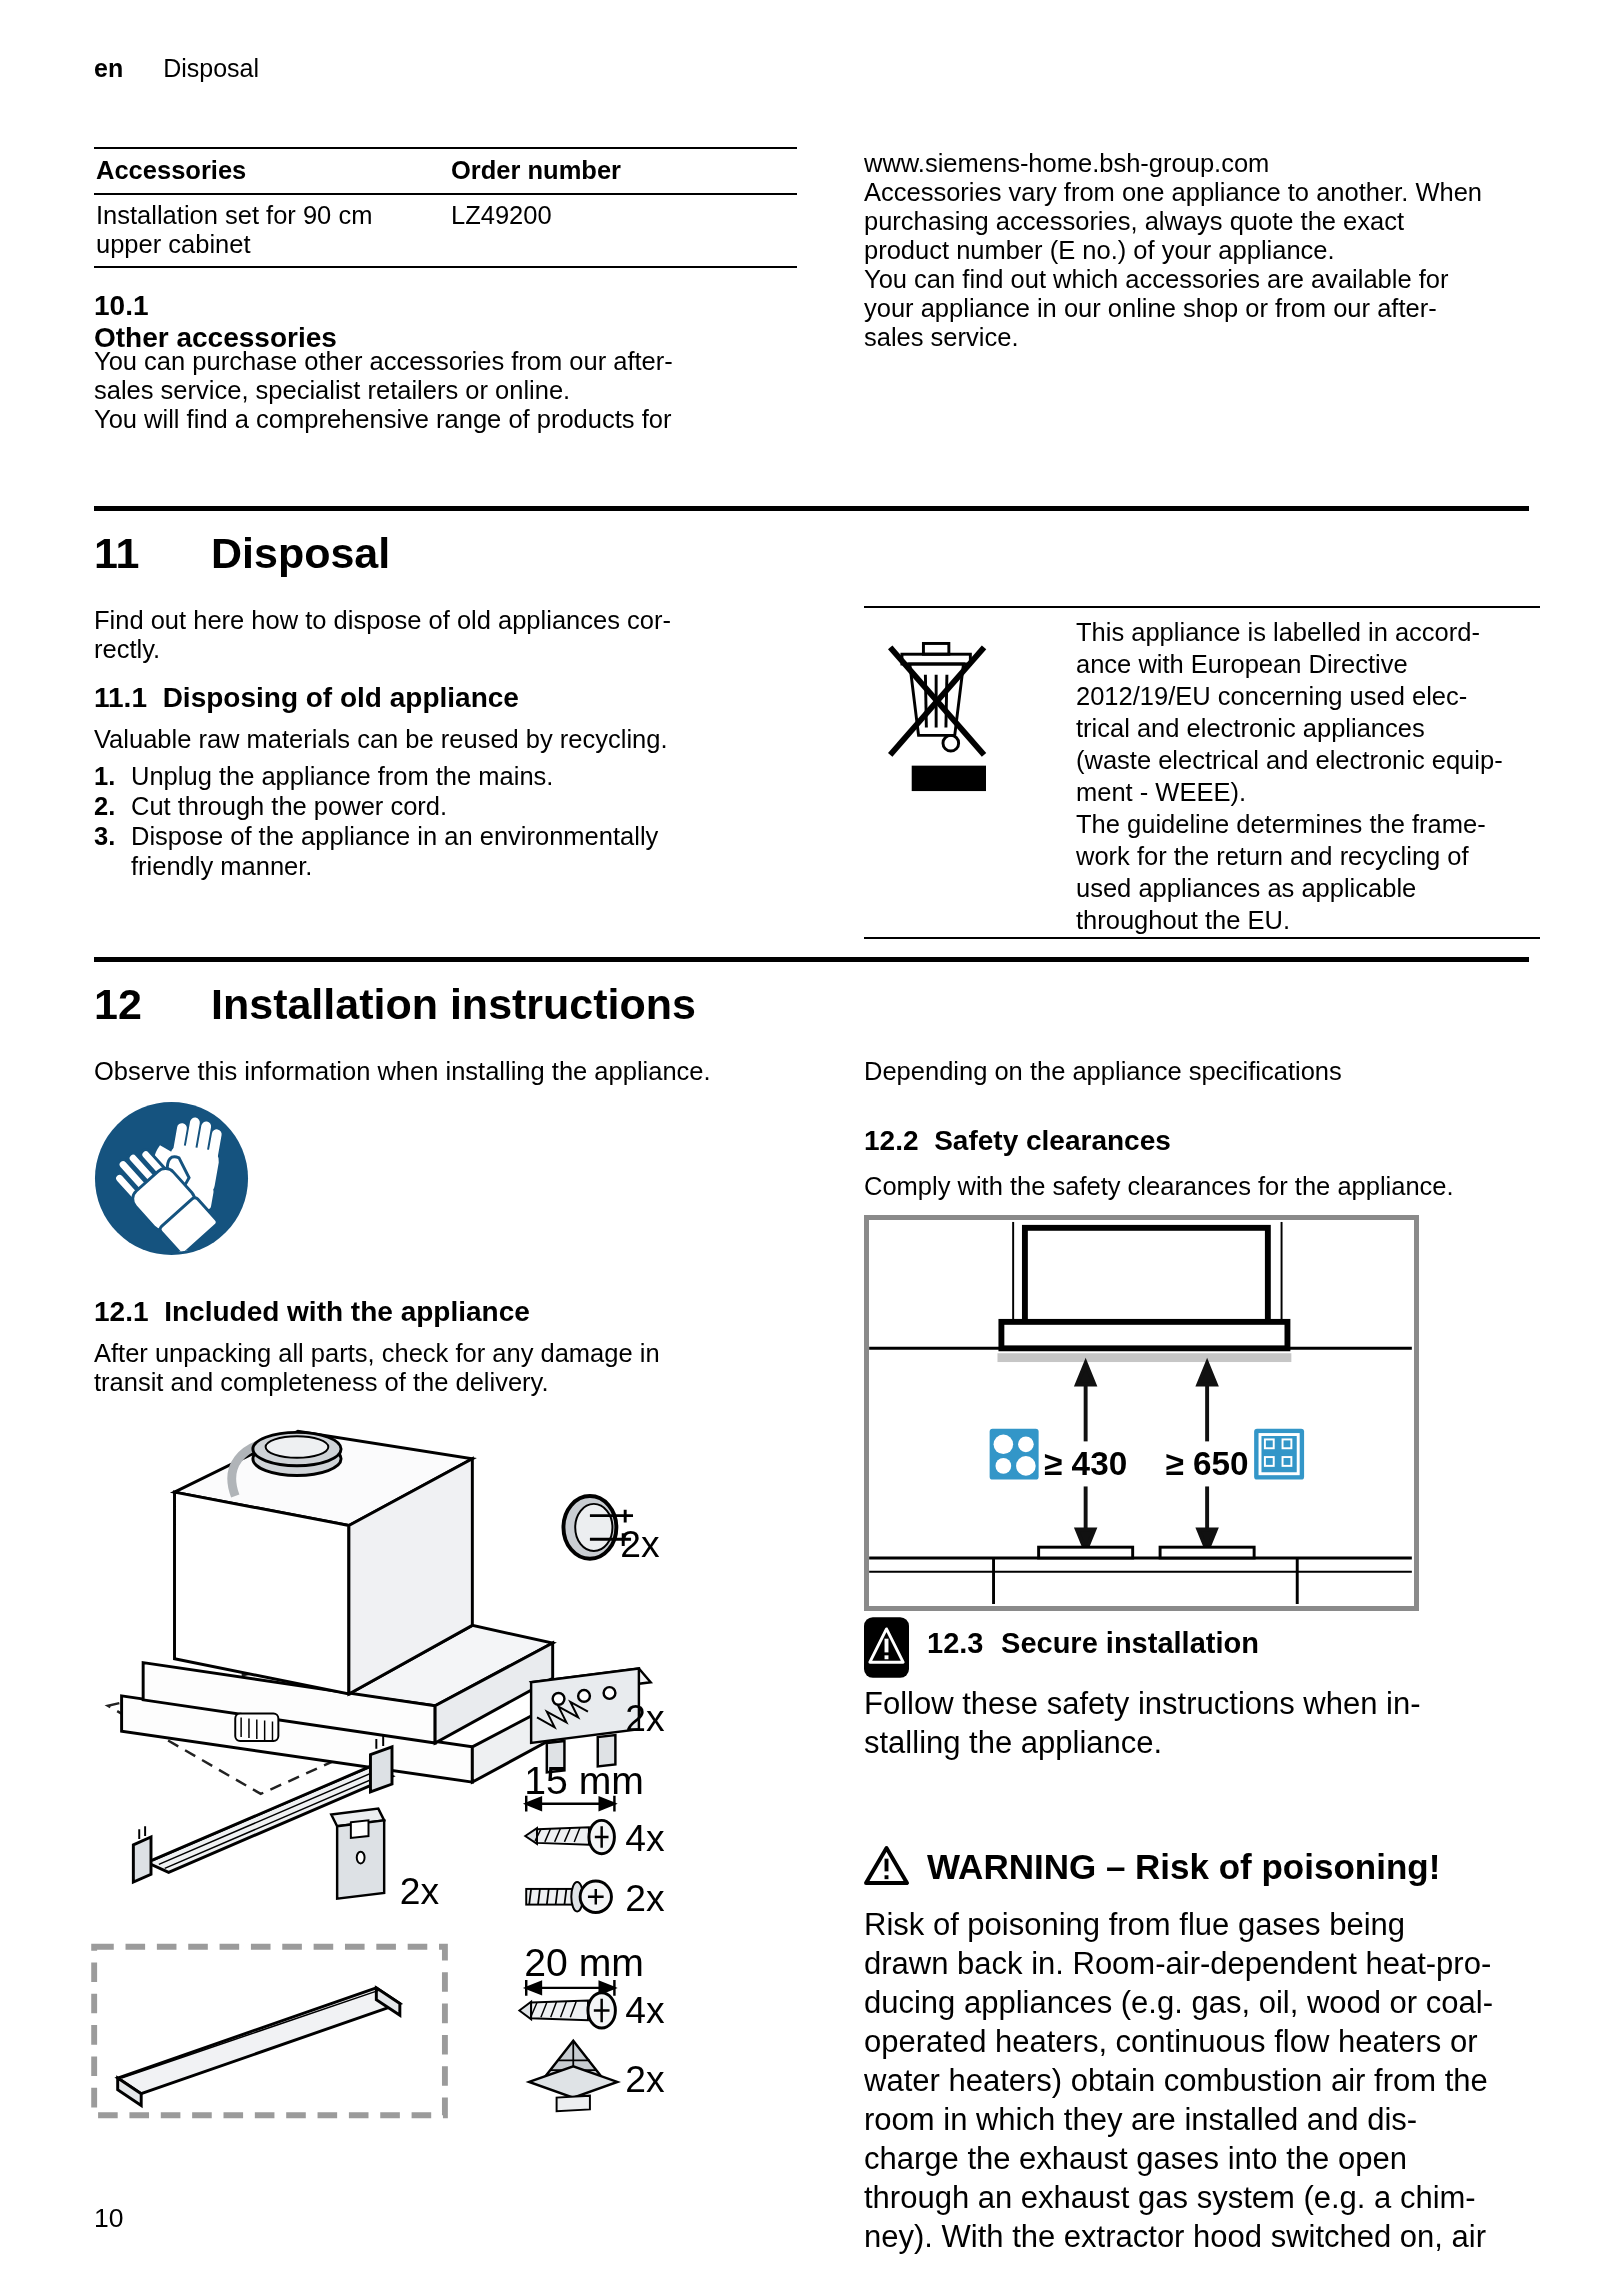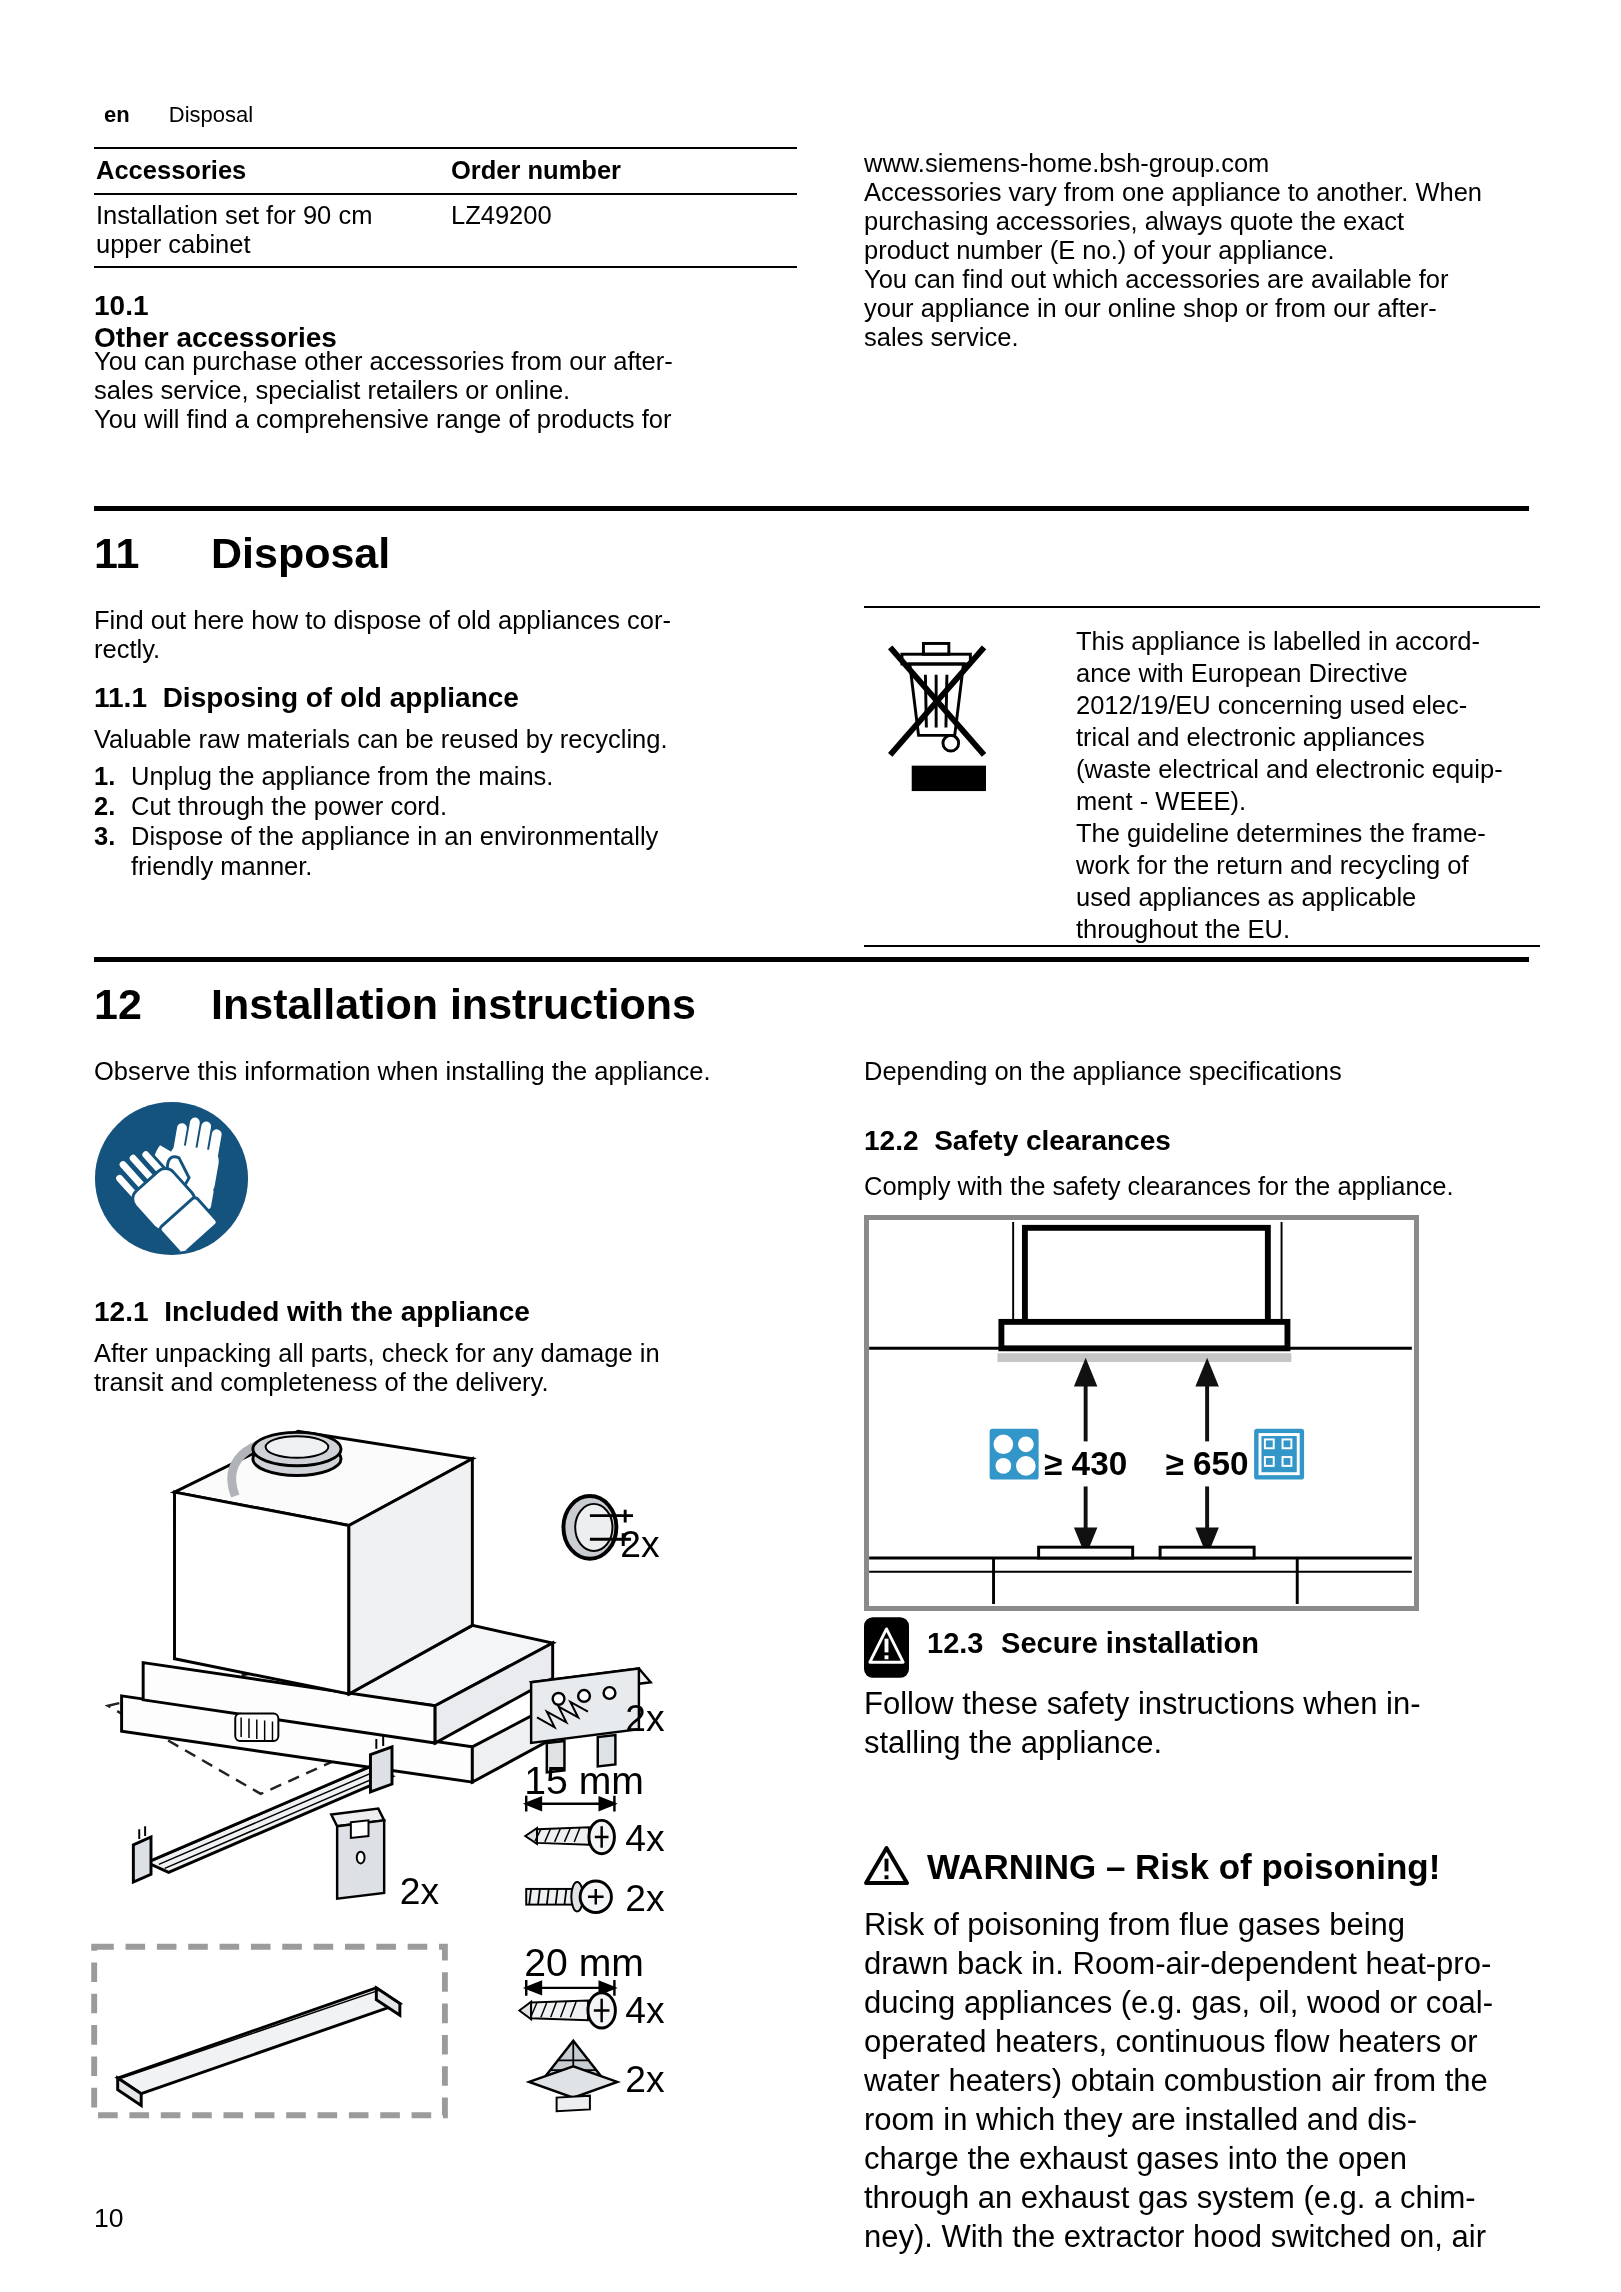--- a/index.html
+++ b/index.html
@@ -25,21 +25,21 @@
   .tbl-row{display:flex;font-size:25.5px;line-height:29px;}
   .tbl-c1{width:355px;flex:0 0 355px;}
   .step{display:flex;font-size:25.5px;line-height:30px;}
   .step .sn{width:37px;flex:0 0 37px;font-weight:bold;}
   svg text{font-family:"Liberation Sans", sans-serif;}
   .diagram{left:864px;top:1215px;width:555px;height:396px;border:5.9px solid #8a8a8a;box-sizing:border-box;background:#fff;}
 </style>
 </head>
 <body>
 
-<div class="abs" style="left:104px;top:54px;font-size:22px;margin-top:48px;">
+<div class="abs" style="left:94px;top:54px;font-size:25px;">
   <span class="b">en</span>
   <span style="margin-left:33px;">Disposal</span>
 </div>
 
 <div class="abs tbl">
   <div class="thinrule"></div>
   <div class="tbl-row" style="padding:6.9px 2px 7.8px 2px;">
     <div class="tbl-c1 b ln">Accessories</div>
     <div class="b ln">Order number</div>
   </div>
@@ -121,21 +121,21 @@
         <line x1="51" y1="56" x2="51" y2="110"></line>
         <line x1="62" y1="56" x2="61" y2="110"></line>
         <circle cx="66" cy="126" r="8"></circle>
       </g>
       <g stroke="#000" stroke-width="6">
         <line x1="4" y1="28" x2="100" y2="138"></line>
         <line x1="100" y1="28" x2="4" y2="138"></line>
       </g>
       <rect x="26" y="149" width="76" height="26" fill="#000"></rect>
     </svg>
-    <div class="weee-lines" style="margin-left:212px;padding-top:17px;">
+    <div class="weee-lines" style="margin-left:212px;padding-top:8px;">
       <div class="ln">This appliance is labelled in accord-</div>
       <div class="ln">ance with European Directive</div>
       <div class="ln">2012/19/EU concerning used elec-</div>
       <div class="ln">trical and electronic appliances</div>
       <div class="ln">(waste electrical and electronic equip-</div>
       <div class="ln">ment - WEEE).</div>
       <div class="ln">The guideline determines the frame-</div>
       <div class="ln">work for the return and recycling of</div>
       <div class="ln">used appliances as applicable</div>
       <div class="ln">throughout the EU.</div>

